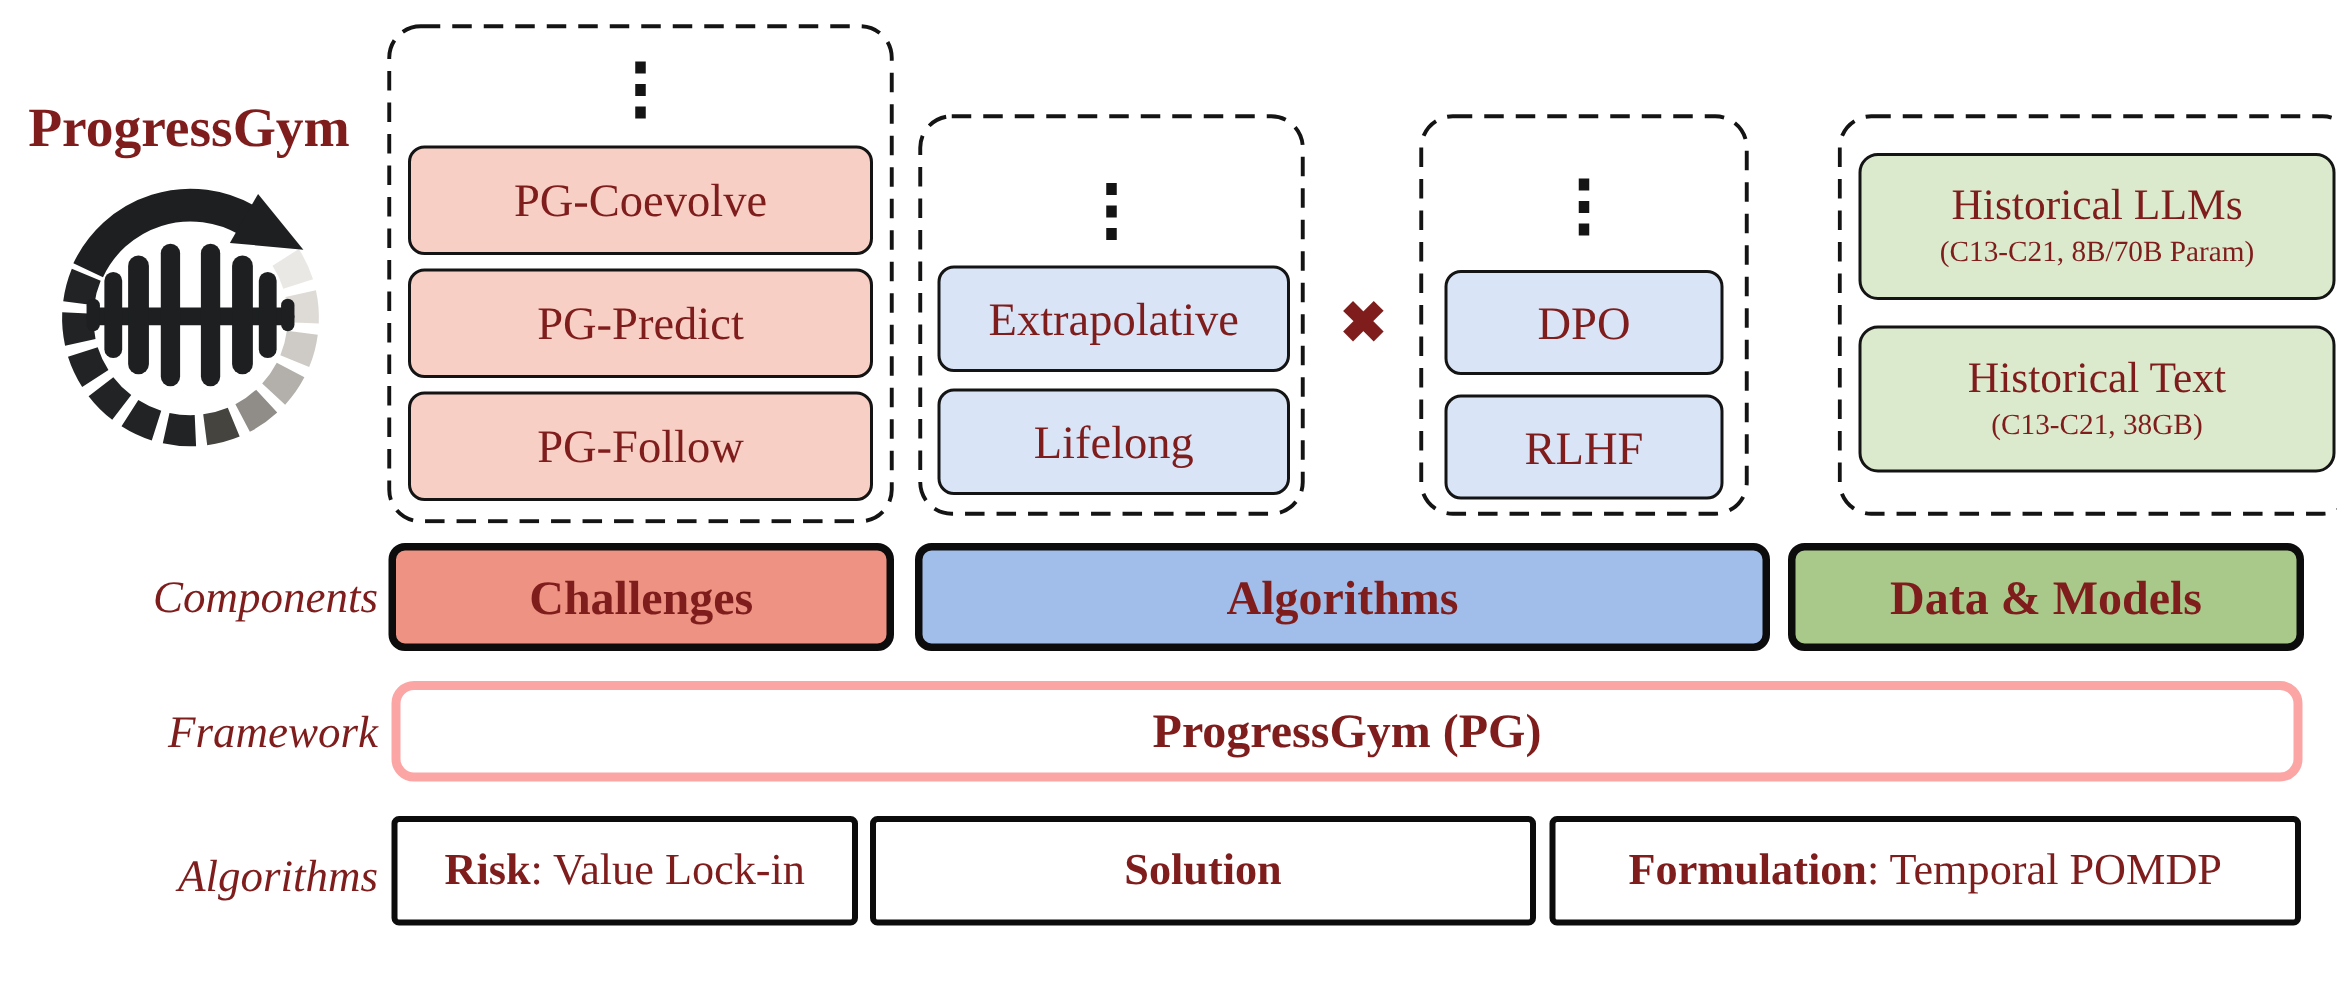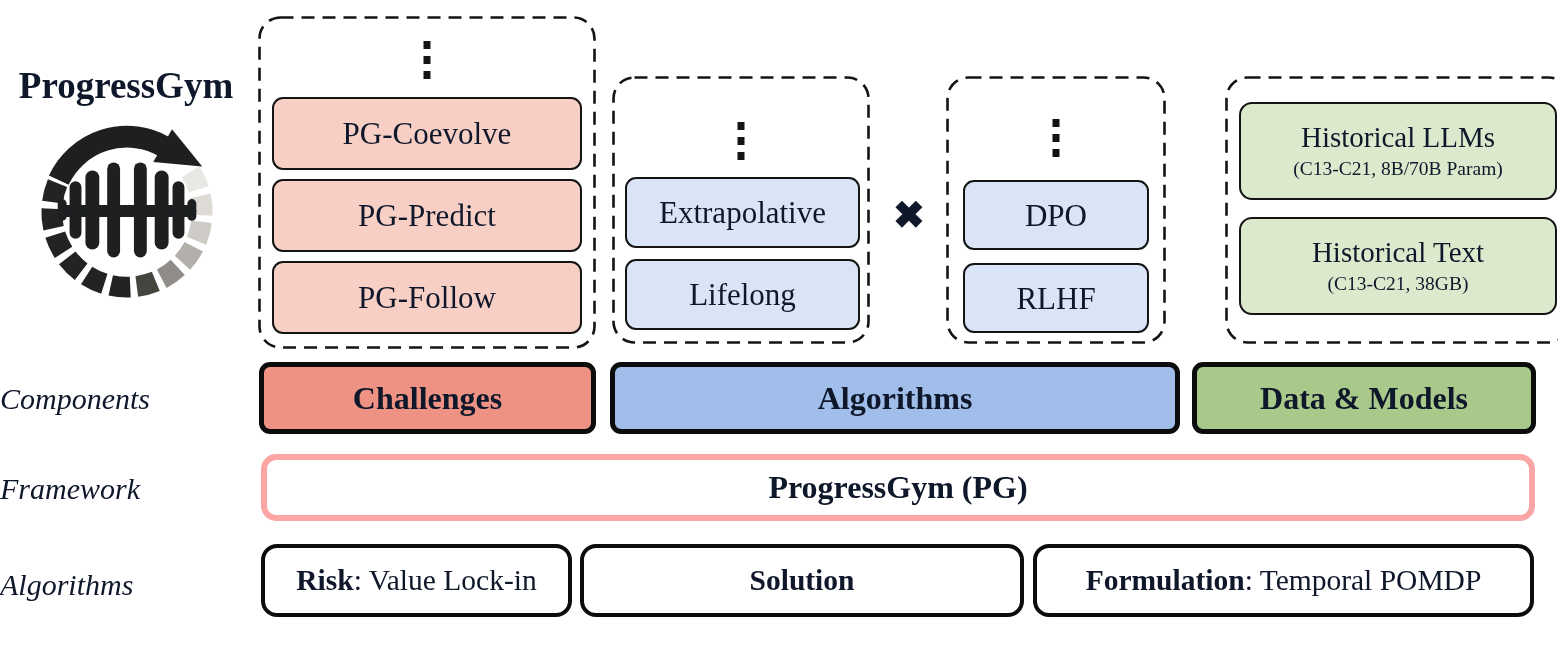--- a/index.html
+++ b/index.html
@@ -1,25 +1,25 @@
 <!DOCTYPE html>
 <html><head>
 <meta charset="utf-8">
 <style>
   html,body{margin:0;padding:0;background:#fff;}
   #fig{
     position:relative; width:1558px; height:634px; background:#ffffff;
-    font-family:"Liberation Serif","DejaVu Serif",serif; color:#0f172a; overflow:hidden;
+    font-family:"Liberation Serif","DejaVu Serif",serif; color:#7f1d1d; overflow:hidden;
   }
   .abs{position:absolute;}
   *{box-sizing:border-box;}
 
   
   .brand-title{left:0; top:64px; width:252px; text-align:center; font-weight:bold; font-size:37px;}
-  .row-label{left:0; width:252px; text-align:left; font-style:italic; font-size:30px;}
+  .row-label{left:0; width:252px; text-align:right; font-style:italic; font-size:30px;}
   #lbl-components{top:382px;}
   #lbl-framework{top:472px;}
   #lbl-foundations{top:568px;}
 
   
   .dgroup{position:absolute;}
   .dgroup > svg.dashrect{position:absolute; left:0; top:0; pointer-events:none;}
 
   
   .vdots{position:absolute; left:50%; transform:translateX(-50%); display:flex; flex-direction:column; gap:7px;}
@@ -54,21 +54,21 @@
   
   .framework-box{
     left:261px; top:454px; width:1274px; height:67px; background:#fff;
     border:6px solid #fca5a5; border-radius:15px;
     display:flex; align-items:center; justify-content:center; font-weight:bold; font-size:32px;
   }
 
   
   .found{
     position:absolute; top:544px; height:73px; background:#fff;
-    border:4px solid #0c0c0c; border-radius:16px;
+    border:4px solid #0c0c0c; border-radius:5px;
     display:flex; align-items:center; justify-content:center; font-size:29.5px;
   }
   .found b{font-weight:bold;}
   #found-risk{left:261px; width:311px;}
   #found-solution{left:580px; width:444px;}
   #found-formulation{left:1033px; width:501px;}
 </style>
 </head>
 <body>
 

